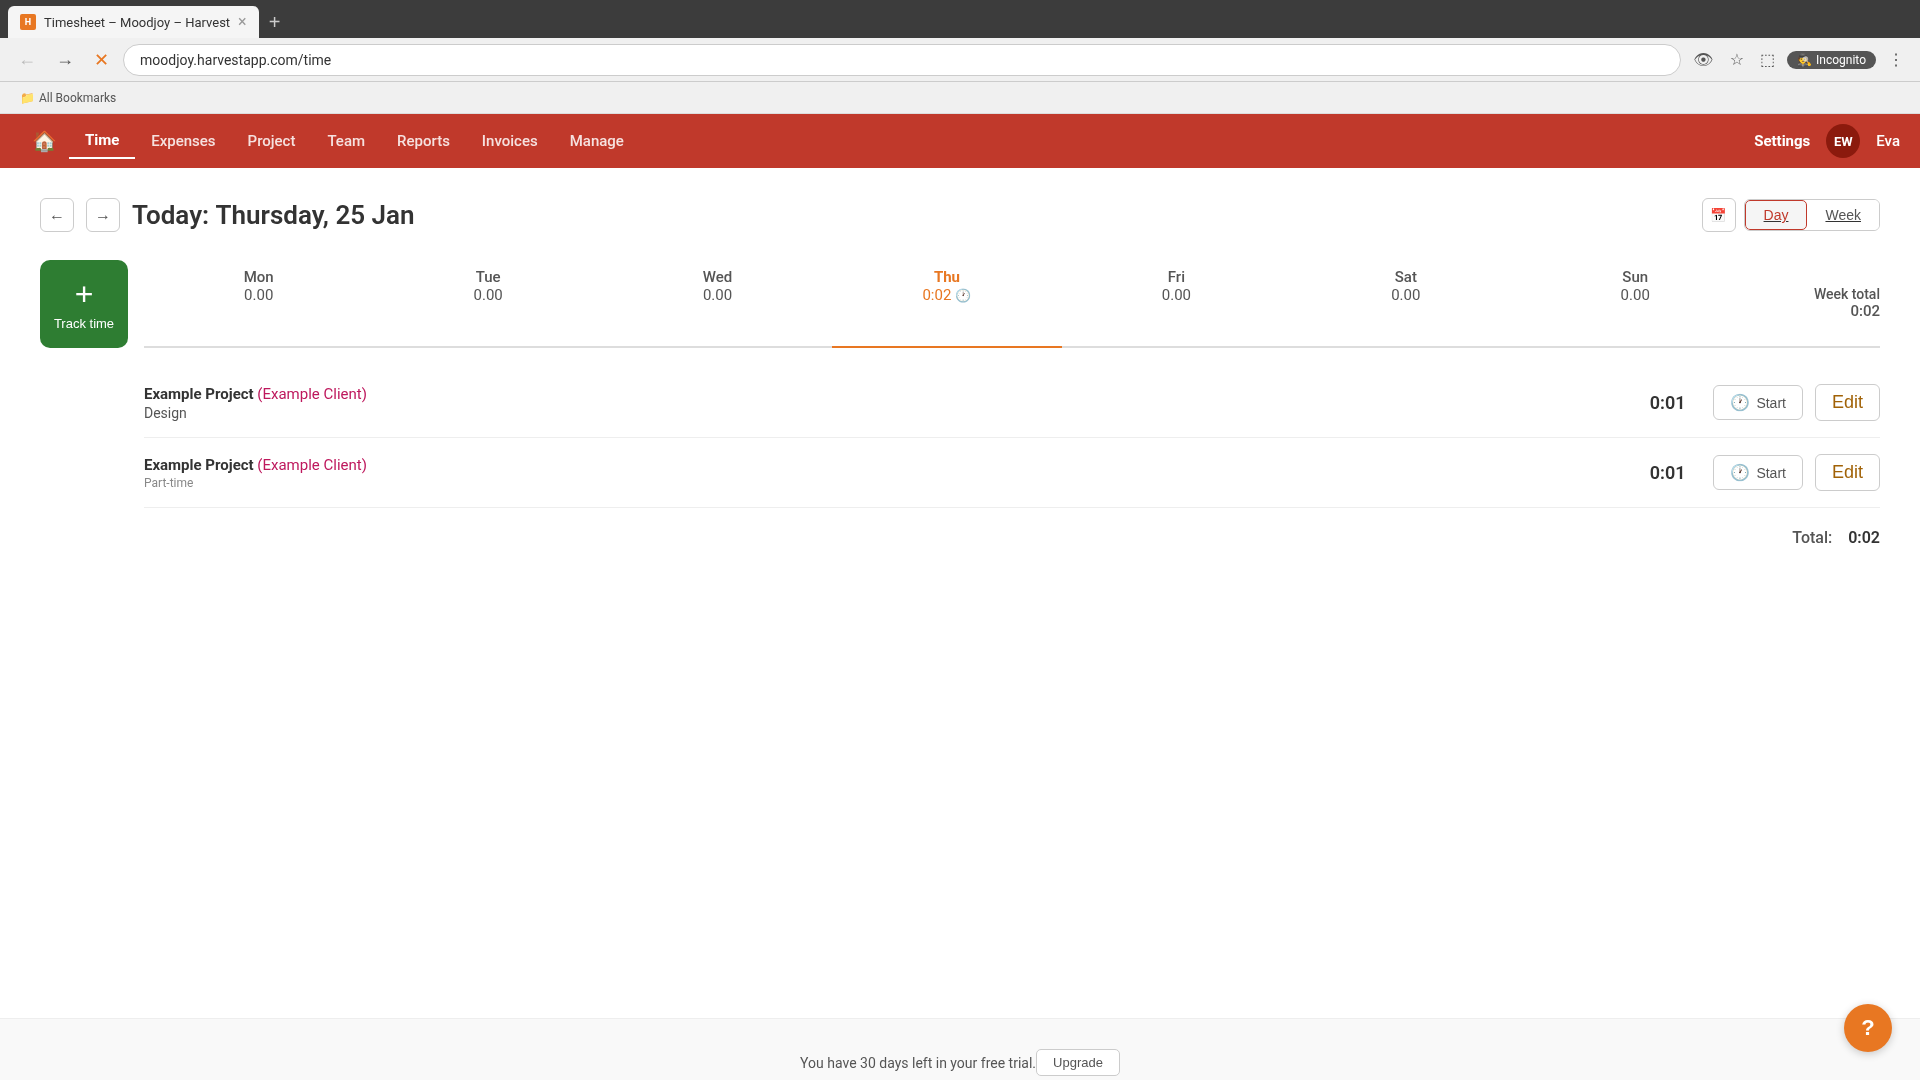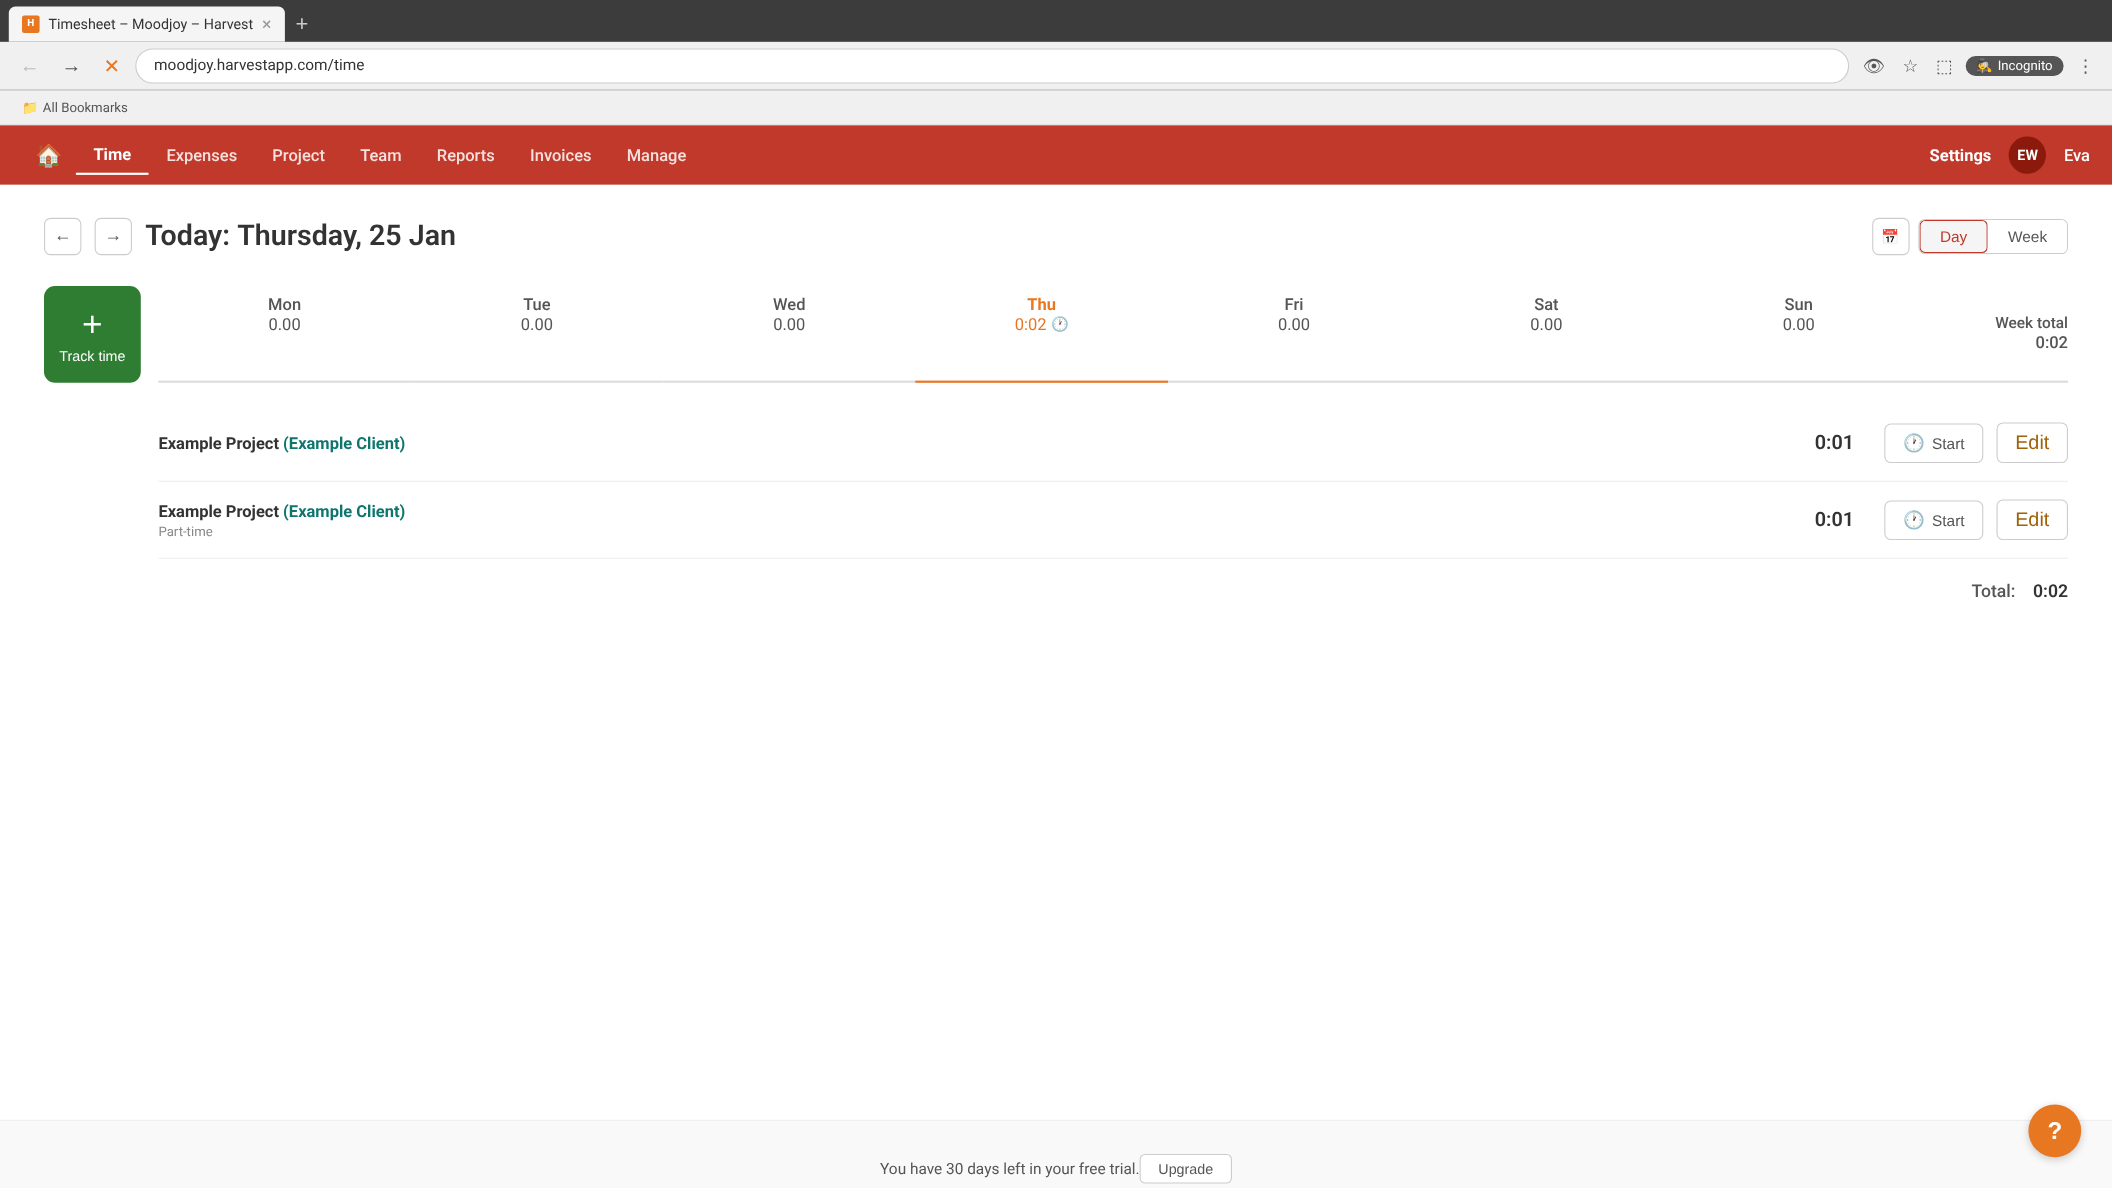--- a/index.html
+++ b/index.html
@@ -43,21 +43,21 @@
     
     .main-content { background: white; padding: 30px 40px; min-height: 850px; }
 
     
     .date-nav { display: flex; align-items: center; gap: 12px; margin-bottom: 28px; }
     .date-arrow { background: white; border: 1.5px solid #ccc; border-radius: 6px; width: 34px; height: 34px; display: flex; align-items: center; justify-content: center; cursor: pointer; color: #555; font-size: 16px; }
     .date-title { font-size: 26px; font-weight: 400; color: #333; }
     .date-title span { font-weight: 600; }
     .date-view-right { margin-left: auto; display: flex; align-items: center; gap: 8px; }
     .calendar-icon-btn { background: white; border: 1.5px solid #ccc; border-radius: 6px; width: 34px; height: 34px; display: flex; align-items: center; justify-content: center; cursor: pointer; color: #555; }
-    .view-toggle { display: flex; border: 1.5px solid #ccc; border-radius: 6px; overflow: hidden; }
+    .view-toggle { display: flex; border: 1.5px solid #ccc; border-radius: 6px; overflow: hidden; text-decoration: underline; }
     .view-btn { padding: 6px 18px; font-size: 14px; font-weight: 500; cursor: pointer; background: white; border: none; color: #555; }
     .view-btn.active { background: #f5f5f5; color: #c0392b; border: 1.5px solid #c0392b; border-radius: 5px; }
 
     
     .week-row { display: flex; align-items: stretch; gap: 0; margin-bottom: 20px; }
     .track-time-btn { background: #2e7d32; border-radius: 10px; width: 88px; height: 88px; display: flex; flex-direction: column; align-items: center; justify-content: center; cursor: pointer; color: white; gap: 6px; flex-shrink: 0; margin-right: 16px; border: none; }
     .track-time-btn .plus-icon { font-size: 32px; font-weight: 300; line-height: 1; }
     .track-time-label { font-size: 13px; font-weight: 500; }
 
     .week-days { display: flex; flex: 1; gap: 0; }
@@ -72,21 +72,21 @@
     .week-total-col { display: flex; flex-direction: column; align-items: flex-end; justify-content: center; padding: 8px 0 8px 20px; border-bottom: 2px solid #ddd; min-width: 130px; }
     .week-total-label { font-size: 14px; color: #555; font-weight: 500; }
     .week-total-value { font-size: 15px; color: #555; font-weight: 500; }
 
     
     .time-entries { padding-left: 104px; }
     .time-entry { display: flex; align-items: center; padding: 16px 0; border-bottom: 1px solid #eee; gap: 12px; }
     .time-entry-info { flex: 1; }
     .time-entry-project { font-size: 15px; }
     .project-name { font-weight: 700; color: #333; }
-    .project-client { font-weight: 700; color: #0f766e; }
+    .project-client { font-weight: 400; color: #be185d; }
     .task-name { font-size: 14px; color: #555; margin-top: 2px; }
     .tag-name { font-size: 12px; color: #888; margin-top: 2px; }
     .time-entry-hours { font-size: 18px; font-weight: 600; color: #333; min-width: 60px; text-align: right; margin-right: 16px; }
     .start-btn { display: flex; align-items: center; gap: 6px; border: 1.5px solid #ccc; border-radius: 6px; padding: 7px 16px; font-size: 14px; font-weight: 500; color: #555; cursor: pointer; background: white; }
     .start-btn .clock-icon { color: #555; font-size: 16px; }
     .edit-btn { border: 1.5px solid #ccc; border-radius: 6px; padding: 7px 16px; font-size: 18px; font-weight: 500; color: #a16207; cursor: pointer; background: white; }
 
     
     .total-row { display: flex; justify-content: flex-end; align-items: center; padding: 20px 0; gap: 16px; }
     .total-label { font-size: 16px; color: #555; font-weight: 500; }
@@ -227,20 +227,21 @@
       </div>
 
       <div class="time-entries">
 
         <div class="time-entry">
           <div class="time-entry-info">
             <div class="time-entry-project">
               <span class="project-name">Example Project</span>
               <span class="project-client"> (Example Client)</span>
             </div>
+            <div class="task-name">Design</div>
           </div>
           <div class="time-entry-hours">0:01</div>
           <button class="start-btn">
             <span class="clock-icon">🕐</span>
             <span>Start</span>
           </button>
           <button class="edit-btn">Edit</button>
         </div>
 
         <div class="time-entry">

